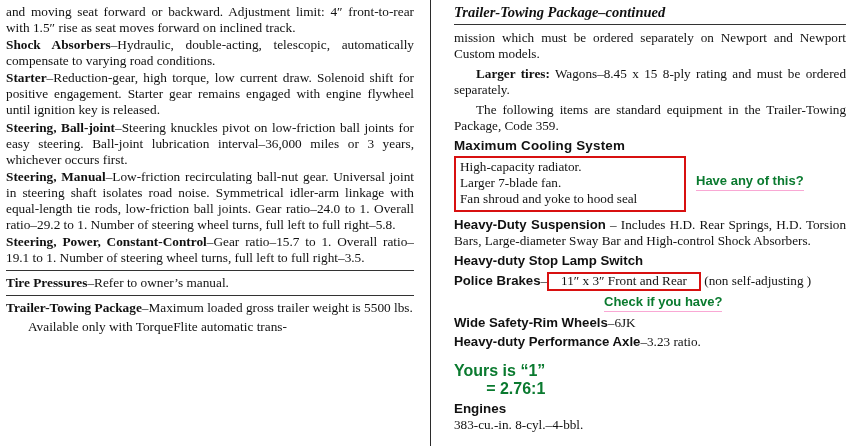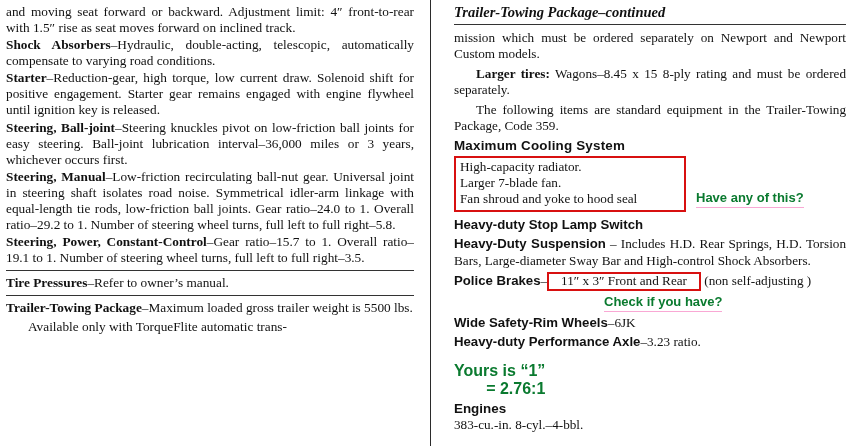--- a/index.html
+++ b/index.html
@@ -130,21 +130,21 @@
     white-space: nowrap;
   }
   .red-box-inline {
     border: 2.5px solid #d81010;
     padding: 0px 12px;
     display: inline-block;
     line-height: 1.1;
   }
   .annot-row {
     display: flex;
-    align-items: flex-end;
+    align-items: center;
     gap: 10px;
   }
   .yours-note {
     font-family: "Liberation Sans", sans-serif;
     font-size: 16px;
     font-weight: bold;
     color: #0a7a2f;
     line-height: 1.18;
     text-align: right;
     white-space: nowrap;
@@ -213,23 +213,23 @@
       <div class="cool-box">
         <p>High-capacity radiator.</p>
         <p>Larger 7-blade fan.</p>
         <p>Fan shroud and yoke to hood seal</p>
       </div>
       <div style="padding-bottom:6px;">
         <span class="annot-green">Have any of this?</span>
       </div>
     </div>
 
+    <p class="r-item"><span>Heavy-Duty Suspension</span><span class="serif-body"> – Includes H.D. Rear Springs, H.D. Torsion Bars, Large-diameter Sway Bar and High-control Shock Absorbers.</span></p>
+
     <p class="r-item"><span>Heavy-duty Stop Lamp Switch</span></p>
-
-    <p class="r-item"><span>Heavy-Duty Suspension</span><span class="serif-body"> – Includes H.D. Rear Springs, H.D. Torsion Bars, Large-diameter Sway Bar and High-control Shock Absorbers.</span></p>
 
 
     <p class="r-item"><span>Police Brakes</span><span class="serif-body">–</span><span class="red-box-inline serif-body">11″ x 3″ Front and Rear</span><span class="serif-body"> (non self-adjusting )</span></p>
 
     <div class="checkif">
       <span class="annot-green">Check if you have?</span>
     </div>
 
     <p class="r-item"><span>Wide Safety-Rim Wheels</span><span class="serif-body">–6JK</span></p>
 

